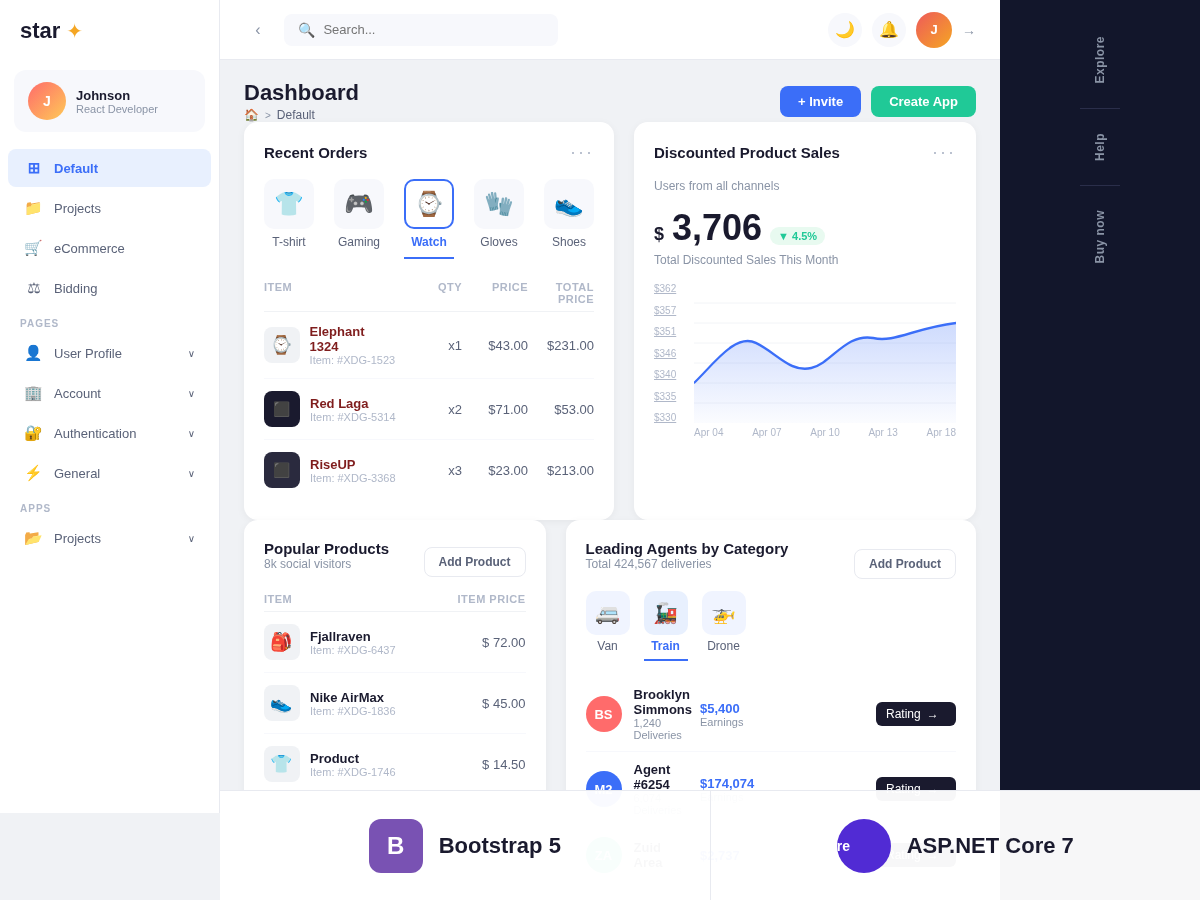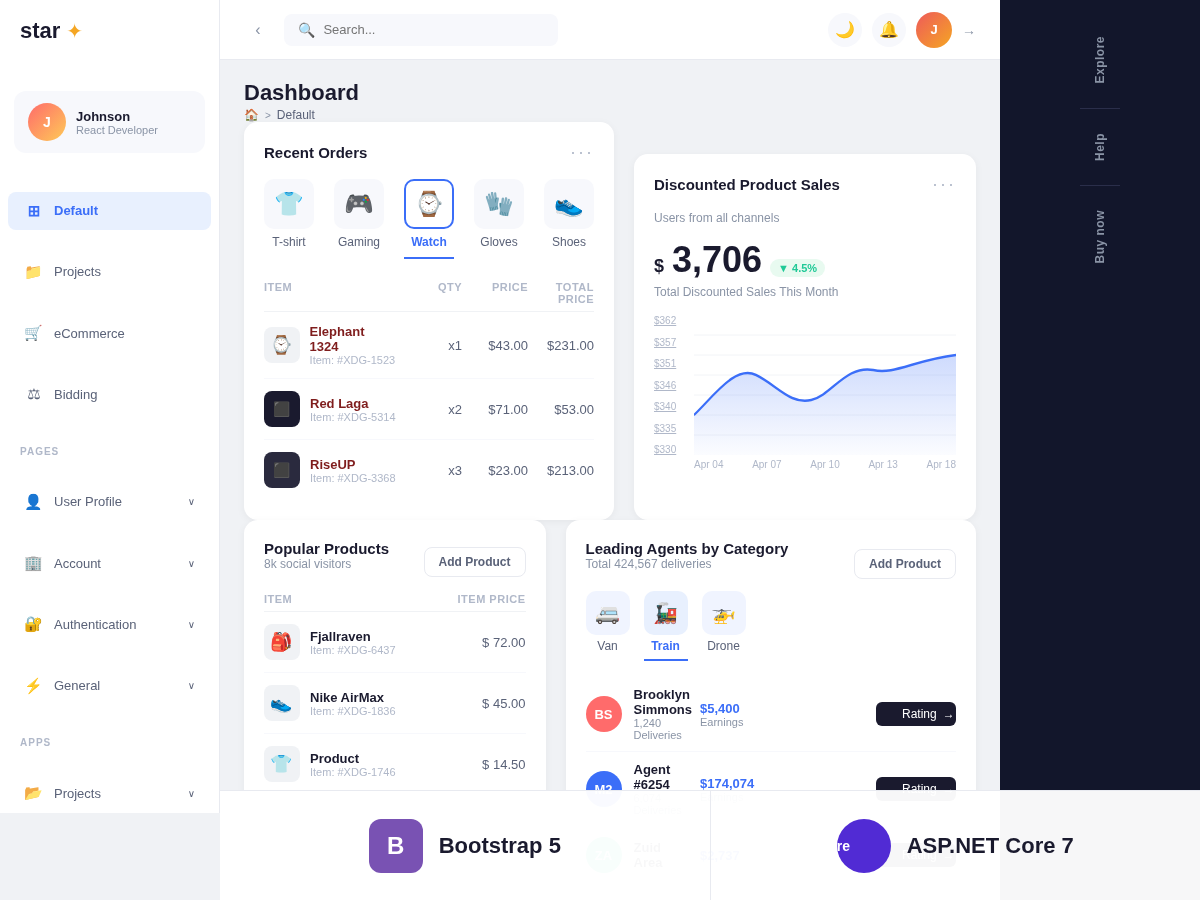--- a/index.html
+++ b/index.html
@@ -1,21 +1,21 @@
 <!DOCTYPE html>
 <html><head>
   <meta charset="utf-8">
   <style>
     * { box-sizing: border-box; margin: 0; padding: 0; }
     body { font-family: -apple-system, BlinkMacSystemFont, 'Segoe UI', sans-serif; background: #f0f2f5; display: flex; height: 900px; overflow: hidden; }
 
     
     .sidebar {
       width: 220px; min-width: 220px; background: #fff; display: flex; flex-direction: column;
-      border-right: 1px solid #e8eaf0; height: 813px; overflow-y: auto; justify-content: space-between;
+      border-right: 1px solid #e8eaf0; height: 813px; overflow-y: auto;
     }
     .sidebar-logo { padding: 18px 20px; display: flex; align-items: center; gap: 6px; }
     .logo-text { font-size: 22px; font-weight: 800; color: #1a1a2e; }
     .logo-star { color: #f5a623; font-size: 20px; }
     .sidebar-user { margin: 8px 14px 16px; background: #f7f8fc; border-radius: 12px; padding: 12px 14px; display: flex; align-items: center; gap: 10px; }
     .user-avatar { width: 38px; height: 38px; border-radius: 50%; background: linear-gradient(135deg, #ff6b6b, #feca57); display: flex; align-items: center; justify-content: center; font-size: 14px; color: #fff; font-weight: 700; overflow: hidden; }
     .user-name { font-size: 13px; font-weight: 700; color: #1a1a2e; }
     .user-role { font-size: 11px; color: #8a94a6; }
     .sidebar-section { padding: 10px 20px 4px; font-size: 10px; font-weight: 700; color: #b0b8c9; letter-spacing: 1px; }
     .sidebar-item { display: flex; align-items: center; gap: 10px; padding: 9px 16px; cursor: pointer; border-radius: 8px; margin: 1px 8px; font-size: 13px; color: #5a6278; transition: background 0.15s; }
@@ -77,21 +77,21 @@
     .order-table-header span:not(:first-child) { text-align: right; }
     .order-row { display: grid; grid-template-columns: 2fr 1fr 1fr 1fr; padding: 12px 0; border-bottom: 1px solid #f7f8fc; align-items: center; }
     .order-row:last-child { border-bottom: none; }
     .order-item-info { display: flex; align-items: center; gap: 10px; }
     .order-img { width: 36px; height: 36px; border-radius: 8px; background: #f0f2f5; display: flex; align-items: center; justify-content: center; font-size: 18px; }
     .order-item-name { font-size: 13px; font-weight: 600; color: #7f1d1d; }
     .order-item-sub { font-size: 11px; color: #b0b8c9; }
     .order-cell { font-size: 13px; color: #5a6278; text-align: right; font-weight: 500; }
 
     
-    .discount-card { background: #fff; border-radius: 14px; padding: 20px; box-shadow: 0 2px 8px rgba(0,0,0,0.05); margin-top: 32px; }
+    .discount-card { background: #fff; border-radius: 14px; padding: 20px; box-shadow: 0 2px 8px rgba(0,0,0,0.05); }
     .discount-subtitle { font-size: 12px; color: #8a94a6; margin-bottom: 14px; }
     .discount-value { display: flex; align-items: baseline; gap: 8px; margin-bottom: 4px; }
     .discount-dollar { font-size: 18px; color: #1a1a2e; font-weight: 700; vertical-align: super; }
     .discount-number { font-size: 36px; font-weight: 800; color: #1a1a2e; }
     .discount-badge { background: #e8faf0; color: #20c997; font-size: 11px; font-weight: 700; padding: 3px 8px; border-radius: 20px; display: flex; align-items: center; gap: 3px; }
     .discount-desc { font-size: 12px; color: #8a94a6; margin-bottom: 16px; }
     .chart-area { position: relative; height: 140px; }
     .chart-labels { display: flex; flex-direction: column; gap: 0; position: absolute; left: 0; top: 0; height: 100%; justify-content: space-between; }
     .chart-label { font-size: 10px; color: #b0b8c9; text-decoration: underline; }
     .chart-svg-wrap { margin-left: 40px; height: 140px; }
@@ -121,21 +121,21 @@
     .agent-tab-icon { width: 44px; height: 44px; border-radius: 10px; background: #f0f4ff; display: flex; align-items: center; justify-content: center; font-size: 20px; }
     .agent-tab.active .agent-tab-icon { background: #e8f0fe; }
     .agent-tab-label { font-size: 12px; color: #5a6278; }
     .agent-tab.active .agent-tab-label { color: #3b6ef8; font-weight: 700; }
     .agent-row { display: grid; grid-template-columns: 40px 1fr 80px 80px 80px; align-items: center; gap: 8px; padding: 10px 0; border-bottom: 1px solid #f7f8fc; }
     .agent-avatar { width: 36px; height: 36px; border-radius: 50%; display: flex; align-items: center; justify-content: center; font-size: 13px; font-weight: 700; color: #fff; }
     .agent-name { font-size: 13px; font-weight: 600; color: #1a1a2e; }
     .agent-deliveries { font-size: 11px; color: #8a94a6; }
     .agent-stat { font-size: 13px; font-weight: 600; color: #1a1a2e; }
     .agent-stat-label { font-size: 11px; color: #8a94a6; }
-    .agent-rating-btn { display: flex; align-items: center; gap: 6px; background: #1a1a2e; border: none; border-radius: 6px; padding: 5px 26px; color: #fff; font-size: 12px; cursor: pointer; }
+    .agent-rating-btn { display: flex; align-items: center; gap: 6px; background: #1a1a2e; border: none; border-radius: 6px; padding: 5px 10px; color: #fff; font-size: 12px; cursor: pointer; }
 
     
     .right-panel { width: 200px; min-width: 200px; background: #12162b; display: flex; flex-direction: column; align-items: center; padding: 20px 0; gap: 0; position: relative; }
     .right-panel-btn { writing-mode: vertical-rl; transform: rotate(180deg); padding: 16px 10px; font-size: 12px; font-weight: 600; color: #8a94a6; cursor: pointer; letter-spacing: 0.5px; }
     .right-panel-divider { width: 40px; height: 1px; background: #2a2e4a; margin: 8px 0; }
 
     
     .overlay-bar { position: absolute; bottom: 0; left: 220px; right: 0; background: rgba(255,255,255,0.97); display: flex; height: 110px; z-index: 100; border-top: 1px solid #e8eaf0; }
     .overlay-item { flex: 1; display: flex; align-items: center; justify-content: center; gap: 16px; padding: 0 24px; }
     .overlay-item:first-child { border-right: 1px solid #e8eaf0; }
@@ -226,20 +226,24 @@
   <div class="content">
 
     <div class="page-header">
       <div class="page-title-area">
         <h1 class="page-title">Dashboard</h1>
         <div class="breadcrumb">
           <span>🏠</span>
           <span class="breadcrumb-sep">&gt;</span>
           <span class="breadcrumb-current">Default</span>
         </div>
+      </div>
+      <div class="header-buttons">
+        <button class="btn-invite">+ Invite</button>
+        <button class="btn-create">Create App</button>
       </div>
     </div>
 
     <div class="grid-2">
 
       <div class="card">
         <div class="card-header">
           <span class="card-title">Recent Orders</span>
           <span class="card-dots">···</span>
         </div>

